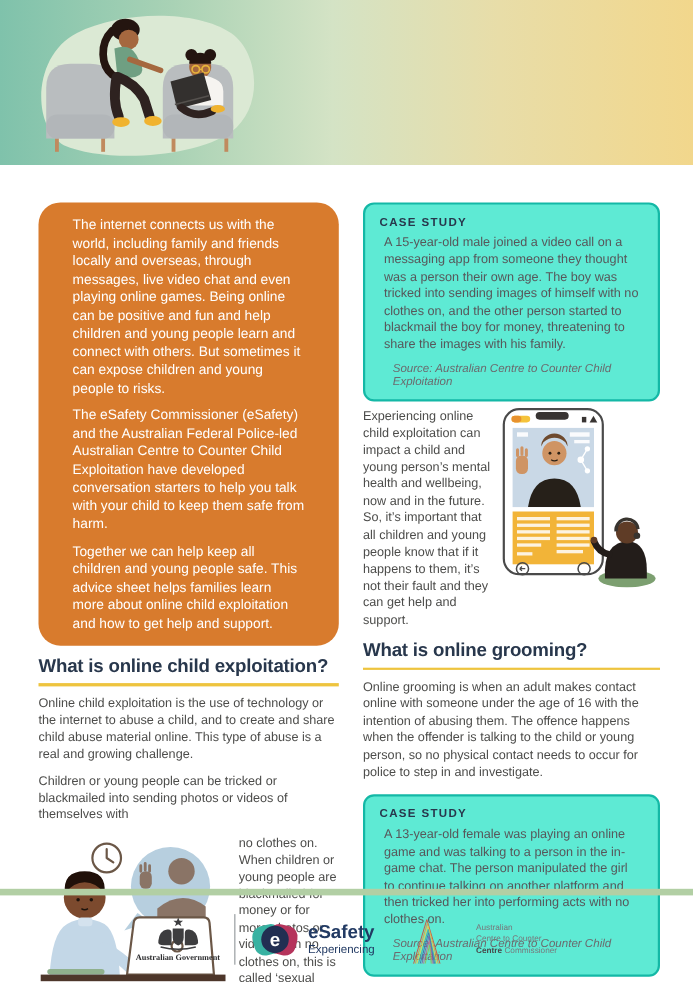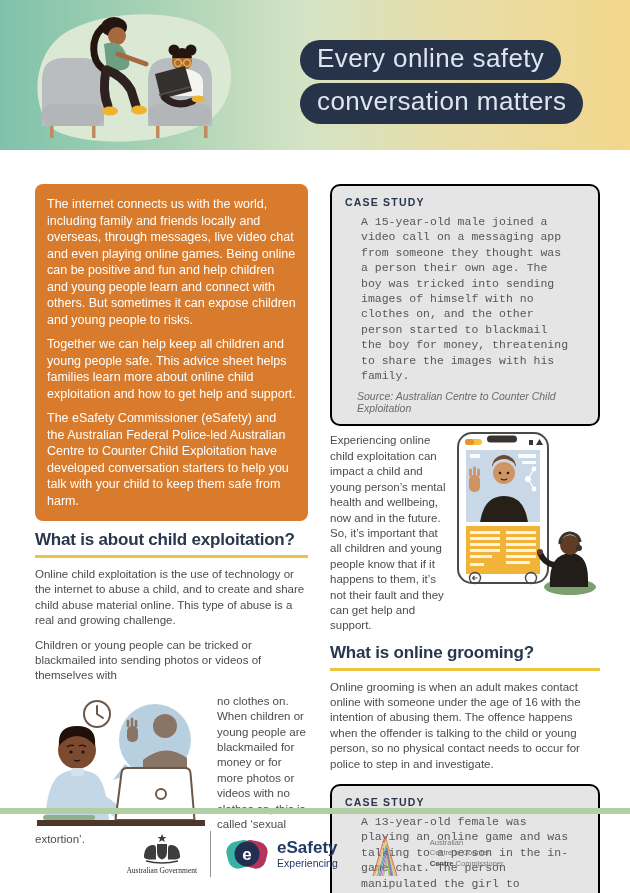--- a/index.html
+++ b/index.html
@@ -10,52 +10,52 @@
   .hero{position:relative;width:100%;height:150px;
         background:linear-gradient(90deg,#7fc2ab 0%,#a9d2b5 25%,#d4e3c5 48%,#e8dda8 72%,#f2d78c 100%);}
   .hero-illo{position:absolute;left:28px;top:6px;}
   .titles{position:absolute;left:300px;top:40px;display:flex;flex-direction:column;align-items:flex-start;gap:3px;}
   .pill{background:#263349;color:#dde6f0;font-size:26px;font-weight:300;letter-spacing:.4px;
         padding:5px 17px 8px;border-radius:24px;line-height:1.05;white-space:nowrap;}
 
   
   .content{display:grid;grid-template-columns:273px 270px;column-gap:22px;padding:34px 0 0 35px;}
 
-  .intro-box{background:#d87b2d;border-radius:8px;padding:12px 12px;color:#fff;
+  .intro-box{background:#d87b2d;border-radius:20px;padding:12px 31px;color:#fff;
              font-size:12.5px;line-height:1.32;}
   .intro-box p{margin:0 0 8px;}
   .intro-box p:last-child{margin-bottom:0;}
 
   h2.section-heading{margin:9px 0 0;font-size:17px;color:#28374c;letter-spacing:-.2px;line-height:1.2;}
   .rule{height:2.5px;background:#eec43e;margin-top:5px;}
 
   p.body{margin:9px 0 0;font-size:11.5px;line-height:1.34;color:#4c4c4a;}
 
   .wrapblock{margin-top:6px;}
   .wrapblock .illo{float:left;margin:4px 10px 0 0;}
   .wrapblock p{margin:10px 0 0;}
 
-  .case-box{border:2px solid #000000;border-radius:10px;padding:10px 13px;background:#e5e5e5;}
+  .case-box{border:2px solid #14b8a6;border-radius:10px;padding:10px 13px;background:#5eead4;}
   .case-box.second{margin-top:12px;}
   .case-label{font-size:10.5px;font-weight:bold;letter-spacing:1.2px;color:#28374c;}
-  .case-body{margin:6px 16px 0;font-size:11.5px;line-height:1.34;color:#57575a;font-family:Liberation Mono, monospace;}
+  .case-body{margin:6px 4px 0;font-size:11.5px;line-height:1.34;color:#57575a;}
   .case-source{margin:7px 12px 0;font-size:10.5px;font-style:italic;color:#6b6b6e;}
 
   .impact{display:flex;margin-top:5px;gap:6px;}
   .impact p{flex:1;margin:2px 0 0;}
   .impact .illo{flex-shrink:0;}
   .col-right h2.section-heading{}
 
   
   footer{position:absolute;left:0;bottom:0;width:100%;}
   .strip{height:6px;background:#b2cfa4;}
   .logos{height:79px;display:flex;align-items:center;justify-content:center;gap:28px;}
   .gov-group{display:flex;align-items:center;gap:13px;}
   .ausgov{display:flex;flex-direction:column;align-items:center;}
-  .ausgov-label{font-family:"Liberation Serif",serif;font-weight:normal;font-size:7.5px;color:#2c2c2e;margin-top:2px;white-space:nowrap;}
+  .ausgov-label{font-family:"Liberation Serif",serif;font-weight:bold;font-size:7.5px;color:#2c2c2e;margin-top:2px;white-space:nowrap;}
   .divider{width:1px;height:46px;background:#8f9498;}
   .esafety{display:flex;align-items:center;gap:7px;}
   .es-name{font-size:17px;font-weight:bold;color:#223a63;line-height:1;}
   .es-sub{font-size:10.5px;color:#223a63;margin-top:1px;}
   .accce{display:flex;align-items:center;gap:24px;}
   .accce-text{font-size:7.5px;color:#77787b;line-height:1.4;}
   .accce-text b{color:#48484a;}
   svg text{font-family:"Liberation Sans",sans-serif;}
 </style>
 </head>
@@ -93,36 +93,32 @@
       <path d="M144,52 a10,10 0 0 1 20,0 Z" fill="#241510"></path>
       <circle cx="150" cy="57" r="3.4" stroke="#e8b43a" stroke-width="1.5" fill="none"></circle>
       <circle cx="159" cy="57" r="3.4" stroke="#e8b43a" stroke-width="1.5" fill="none"></circle>
       <path d="M153,57 h3" stroke="#e8b43a" stroke-width="1.2"></path>
       <path d="M138,66 q16,-7 30,0 q7,3 7,11 v13 h-41 v-13 q0,-8 4,-11 Z" fill="#f6f4f0"></path>
       <path d="M127,68 L157,60 L164,85 L133,93 Z" fill="#33302e"></path>
       <path d="M131,89 L162,81" stroke="#55514e" stroke-width="1.5"></path>
       <path d="M137,92 q12,10 28,3" stroke="#2e2220" stroke-width="7" fill="none" stroke-linecap="round"></path>
       <ellipse cx="170" cy="93" rx="6.5" ry="3.5" fill="#f0b32f"></ellipse>
     </svg>
-    <div class="titles">
-      <div class="pill">Every online safety</div>
-      <div class="pill">conversation matters</div>
-    </div>
   </header>
 
   <main class="content">
 
     <div class="col-left">
       <div class="intro-box">
         <p>The internet connects us with the world, including family and friends locally and overseas, through messages, live video chat and even playing online games. Being online can be positive and fun and help children and young people learn and connect with others. But sometimes it can expose children and young people to risks.</p>
+        <p>The eSafety Commissioner (eSafety) and the Australian Federal Police-led Australian Centre to Counter Child Exploitation have developed conversation starters to help you talk with your child to keep them safe from harm.</p>
         <p>Together we can help keep all children and young people safe. This advice sheet helps families learn more about online child exploitation and how to get help and support.</p>
-        <p>The eSafety Commissioner (eSafety) and the Australian Federal Police-led Australian Centre to Counter Child Exploitation have developed conversation starters to help you talk with your child to keep them safe from harm.</p>
-      </div>
-
-      <h2 class="section-heading">What is about child exploitation?</h2>
+      </div>
+
+      <h2 class="section-heading">What is online child exploitation?</h2>
       <div class="rule"></div>
 
       <p class="body">Online child exploitation is the use of technology or the internet to abuse a child, and to create and share child abuse material online. This type of abuse is a real and growing challenge.</p>
       <p class="body">Children or young people can be tricked or blackmailed into sending photos or videos of themselves with</p>
 
       <div class="wrapblock">
         <svg class="illo" width="172" height="134" viewBox="0 0 172 134">
 
           <circle cx="62" cy="16" r="13" fill="#fff" stroke="#6b5747" stroke-width="2"></circle>
           <path d="M62,16 L62,8 M62,16 L68,20" stroke="#6b5747" stroke-width="2" stroke-linecap="round"></path>

